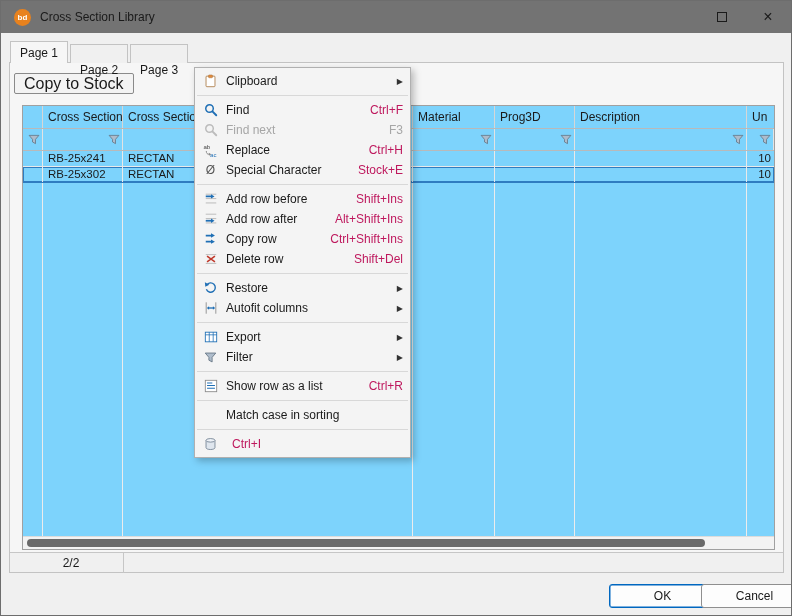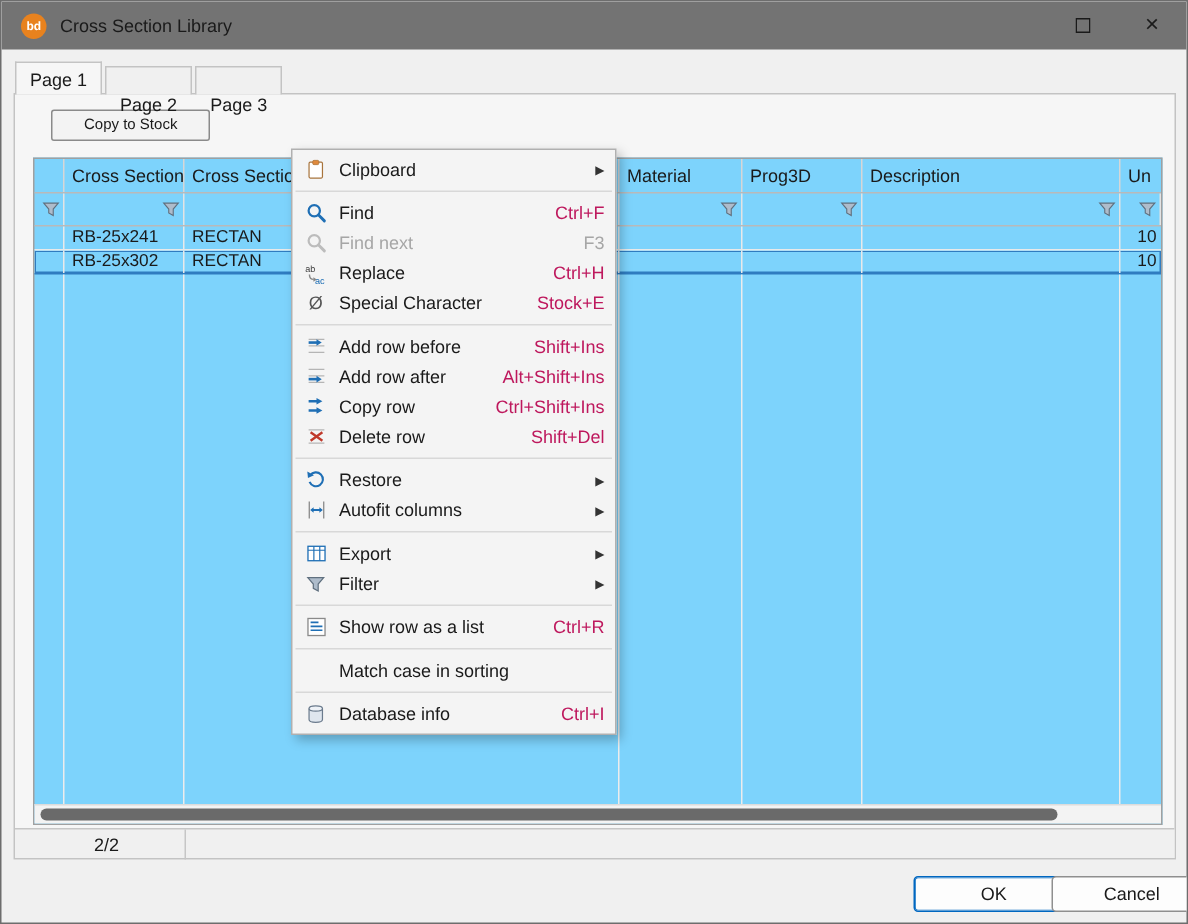--- a/index.html
+++ b/index.html
@@ -22,23 +22,23 @@
 
   
   .tabstrip { position:absolute; top:40px; left:9px; display:flex; align-items:flex-end; z-index:2; }
   .tab { height:19px; padding:18px 9px 0 9px; margin-right:2px; background:#f0f0f0;
          border:1px solid #c3c3c3; border-bottom:none; font-size:12px; }
   .tab.active { height:22px; padding-top:4px; background:#f6f6f6; position:relative; z-index:3; }
 
   .tab-panel { position:absolute; left:8px; top:61px; width:775px; height:511px;
                background:#f6f6f6; border:1px solid #c3c3c3; }
 
-  .small-btn { position:absolute; left:24px; top:10px; height:21px; padding:0 21px;
+  .small-btn { position:absolute; left:4px; top:10px; height:21px; padding:0 9px;
                background:#f3f3f3; border:1px solid #8a8a8a; border-radius:2px;
-               font-size:10px; line-height:19px; }
+               font-size:16px; line-height:19px; }
 
   
   .grid { position:absolute; left:12px; top:42px; width:753px; height:445px;
           background:#7dd3fc; border:1px solid #a0a0a0; display:flex; flex-direction:column; }
   .grow { display:flex; }
   .c0 { width:20px; } .c1 { width:80px; } .c2 { width:290px; }
   .c3 { width:82px; } .c4 { width:80px; } .c5 { width:172px; } .c6 { flex:1; }
   .grid-header { height:23px; border-bottom:1px solid #b9b9b9; }
   .grid-header > div { padding-left:5px; line-height:22px; white-space:nowrap; overflow:hidden;
                        border-right:1px solid #d6d6d6; }
@@ -69,21 +69,21 @@
   .btn { position:absolute; width:107px; height:24px; background:#fdfdfd;
          border:1px solid #8f8f8f; border-radius:3px; text-align:center; line-height:22px;
          font-size:12px; }
   .btn.default { border:1px solid #0067c0; box-shadow: inset 0 0 0 0.5px #0067c0; }
   .btn-ok { left:608px; top:583px; }
   .btn-cancel { left:700px; top:583px; }
 
   
   .menu { position:absolute; left:193px; top:66px; width:217px; background:#f4f4f4;
           border:1px solid #b0b0b0; box-shadow:3px 3px 7px rgba(0,0,0,0.25);
-          padding:3px 0; z-index:10;margin-top:32px; }
+          padding:3px 0; z-index:10; }
   .menu-item { display:flex; align-items:center; height:20px; padding:0 7px 0 4px; font-size:12px; }
   .mi-icon { width:23px; display:flex; align-items:center; justify-content:center; flex:none; }
   .mi-glyph { font-size:12px; color:#555; }
   .mi-label { flex:1; padding-left:4px; white-space:nowrap; overflow:hidden; }
   .mi-shortcut { padding-left:10px; color:#be185d; }
   .mi-arrow { width:11px; text-align:right; font-size:8px; color:#333; }
   .menu-item.disabled .mi-label, .menu-item.disabled .mi-shortcut { color:#a6a6a6; }
   .menu-sep { height:1px; background:#d8d8d8; margin:4px 2px; }
 </style>
 </head>
@@ -406,19 +406,18 @@
 
     <div class="menu-sep"></div>
 
     <div class="menu-item">
       <span class="mi-icon">
         <svg width="13" height="14" viewBox="0 0 16 16">
           <path d="M2.5,3.5 v9 c0,1.3 2.4,2.3 5.5,2.3 s5.5,-1 5.5,-2.3 v-9" fill="#dfe6ee" stroke="#6b7b8d" stroke-width="1"></path>
           <ellipse cx="8" cy="3.5" rx="5.5" ry="2.2" fill="#eef2f7" stroke="#6b7b8d" stroke-width="1"></ellipse>
         </svg>
       </span>
-      <span class="mi-label">Database info</span>
       <span class="mi-shortcut">Ctrl+I</span>
     </div>
 
   </div>
 
 </div>
 
 </body></html>

